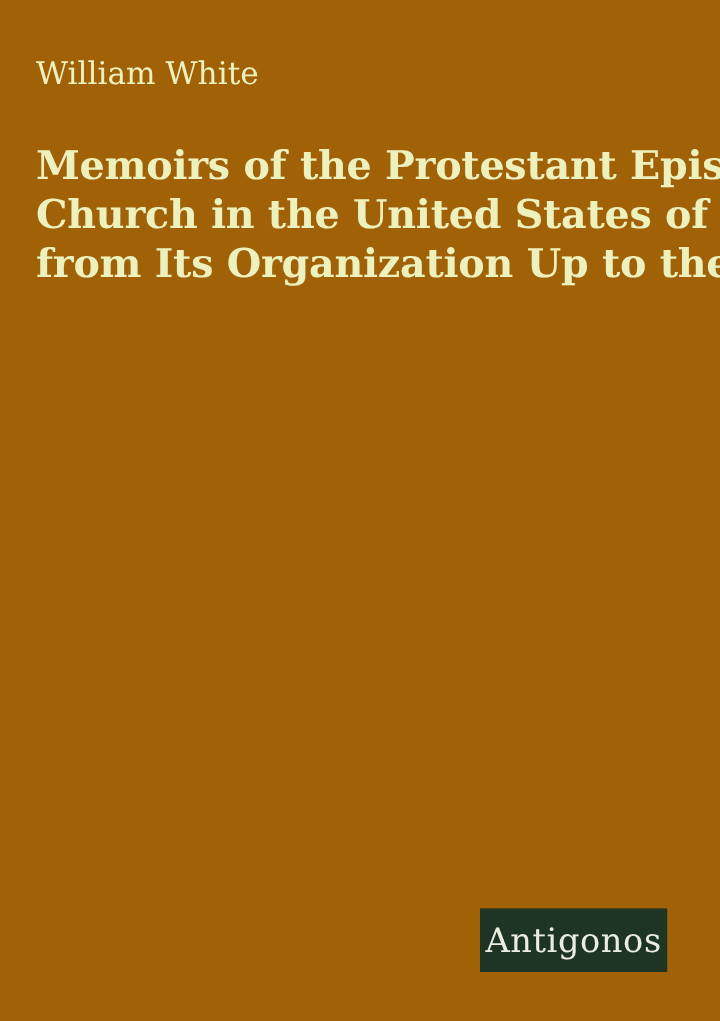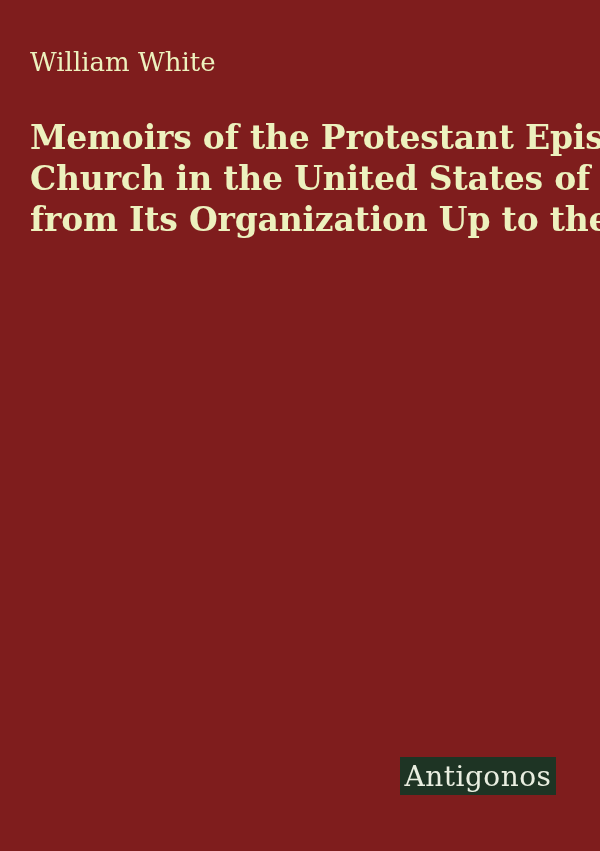--- a/index.html
+++ b/index.html
@@ -3,21 +3,21 @@
 <meta charset="utf-8">
 <style>
   html, body {
     margin: 0;
     padding: 0;
   }
   .cover {
     position: relative;
     width: 600px;
     height: 851px;
-    background: #7f1d1d;
+    background: #a16207;
     font-family: "DejaVu Serif", "Liberation Serif", serif;
     overflow: hidden;
   }
   .author {
     position: absolute;
     left: 30px;
     top: 47px;
     font-size: 26px;
     font-weight: 400;
     color: #EDF1BE;
@@ -36,21 +36,21 @@
   }
   .title .line {
     display: block;
     white-space: nowrap;
   }
   .publisher-box {
     position: absolute;
     left: 400px;
     top: 757px;
     width: 156px;
-    height: 38px;
+    height: 53px;
     background: #1E3424;
     display: flex;
     align-items: center;
     justify-content: center;
   }
   .publisher-label {
     font-size: 28px;
     font-weight: 400;
     color: #E9EEE0;
     letter-spacing: 0.5px;

